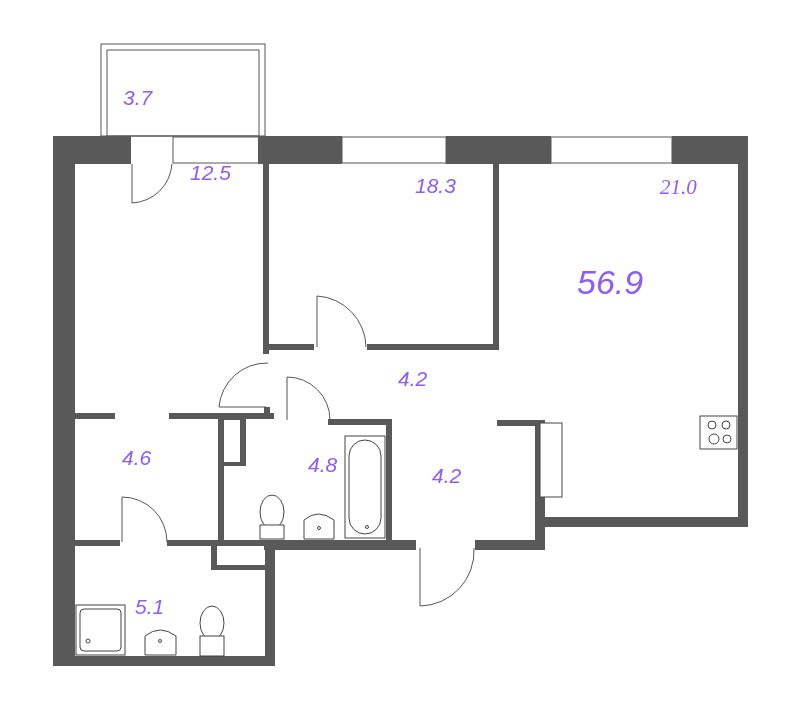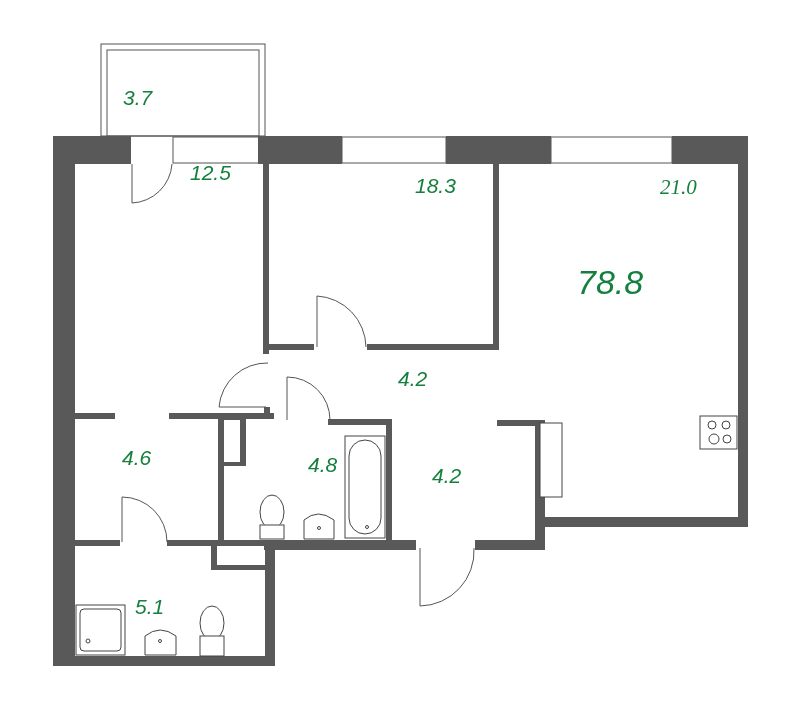--- a/index.html
+++ b/index.html
@@ -1,21 +1,21 @@
 <!DOCTYPE html>
 <html><head>
 <meta charset="utf-8">
 <style>
   html,body{margin:0;padding:0;background:#fff;}
   body{width:800px;height:713px;position:relative;overflow:hidden;font-family:"Liberation Sans",sans-serif;}
   svg{position:absolute;left:0;top:0;}
   .wall{fill:#595959;}
   .thin{fill:none;stroke:#555;stroke-width:1;}
   .fix{fill:#fff;stroke:#444;stroke-width:1;}
-  .lbl{position:absolute;font-style:italic;color:#15803d;font-size:21px;line-height:1;}
+  .lbl{position:absolute;font-style:italic;color:#8b5cf6;font-size:21px;line-height:1;}
   .big{font-size:34px;}
 </style>
 </head>
 <body>
 
 <svg width="800" height="713" viewBox="0 0 800 713">
 
   <g>
     <rect x="101" y="44" width="164" height="92" class="thin"></rect>
     <rect x="107" y="50" width="152" height="86" class="thin"></rect>
@@ -108,18 +108,18 @@
     <circle cx="726" cy="425" r="4" class="fix"></circle>
     <circle cx="714" cy="439" r="5" class="fix"></circle>
     <circle cx="727" cy="439" r="4" class="fix"></circle>
   </g>
 </svg>
 
 <div class="lbl" style="left:123px;top:87px;">3.7</div>
 <div class="lbl" style="left:190px;top:162px;">12.5</div>
 <div class="lbl" style="left:415px;top:175px;">18.3</div>
 <div class="lbl" style="left:660px;top:177px;font-family:Liberation Serif, serif;">21.0</div>
-<div class="lbl big" style="left:577px;top:265px;">78.8</div>
+<div class="lbl big" style="left:577px;top:265px;">56.9</div>
 <div class="lbl" style="left:398px;top:368px;">4.2</div>
 <div class="lbl" style="left:432px;top:465px;">4.2</div>
 <div class="lbl" style="left:122px;top:447px;">4.6</div>
 <div class="lbl" style="left:274px;top:454px;margin-left:34px;">4.8</div>
 <div class="lbl" style="left:135px;top:572px;margin-top:24px;">5.1</div>
 
 </body></html>

